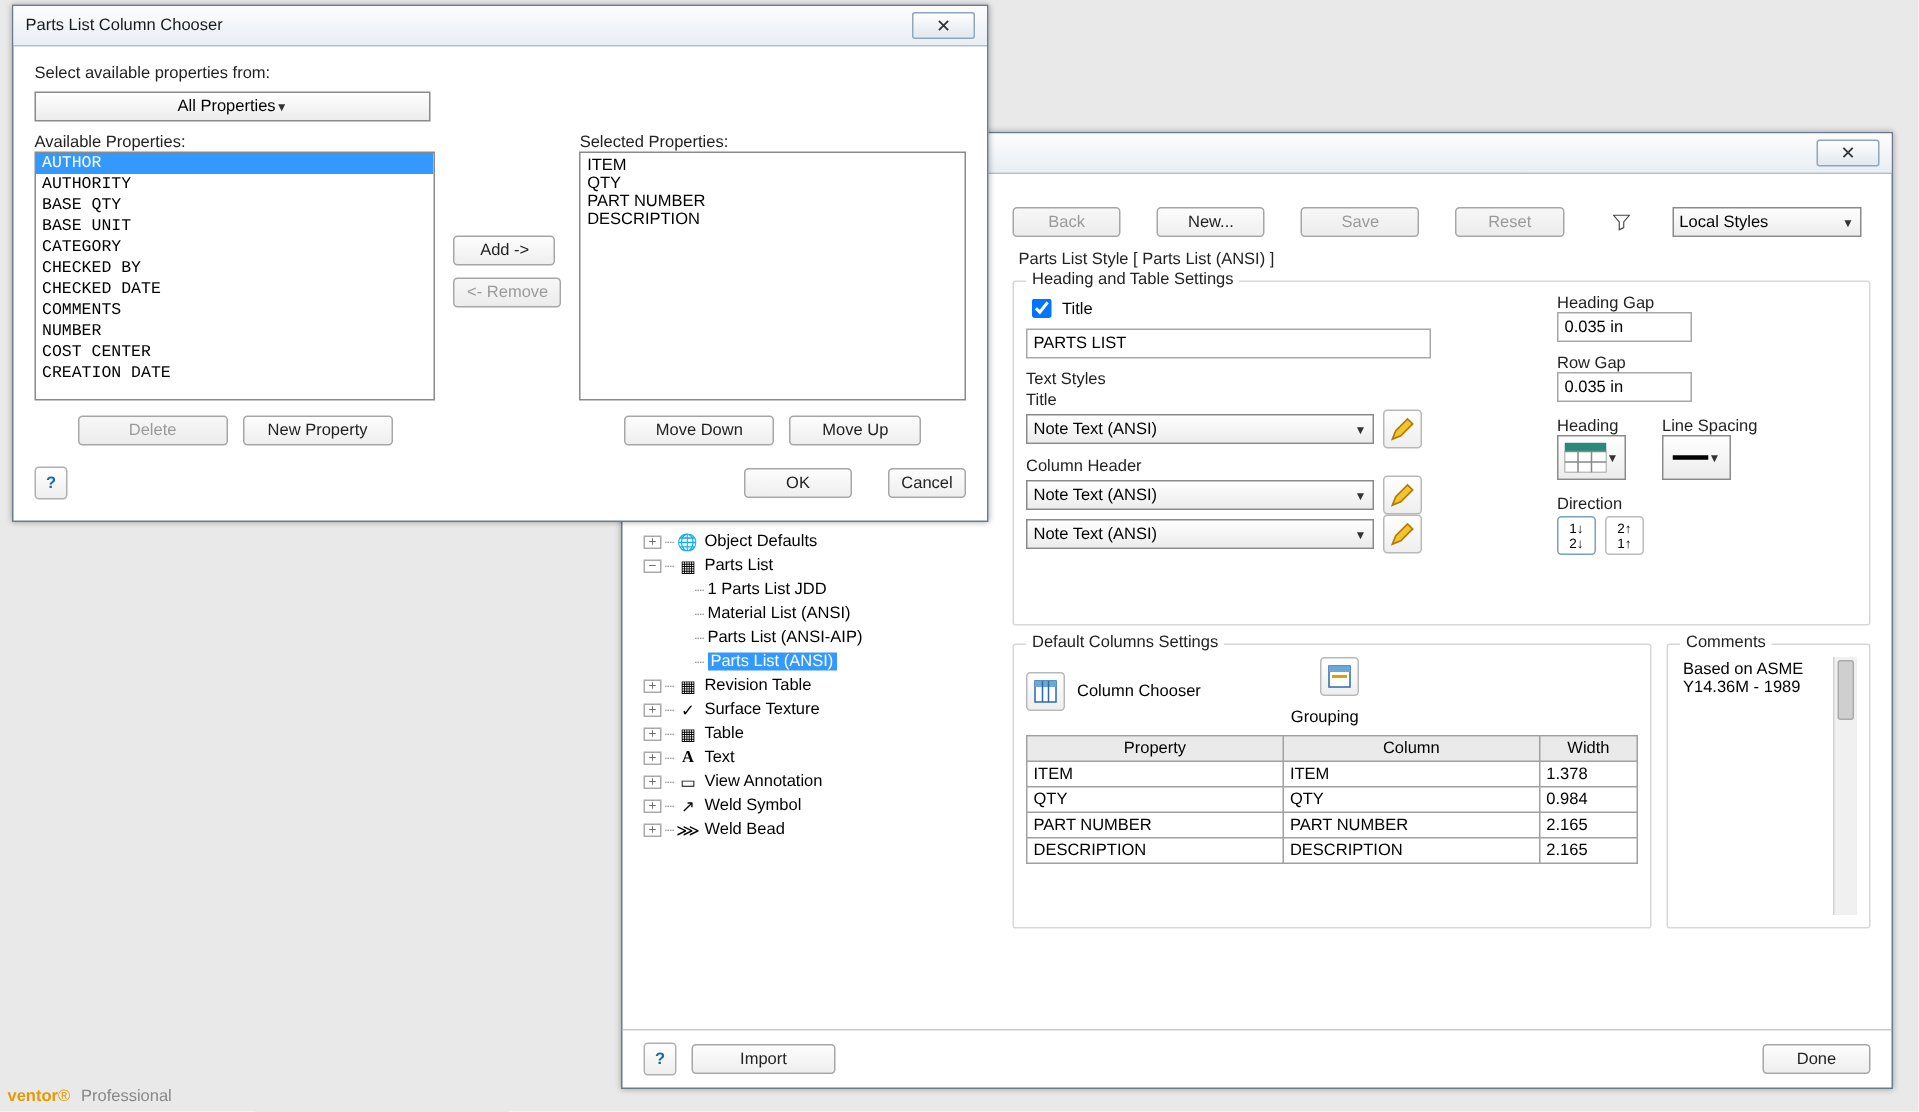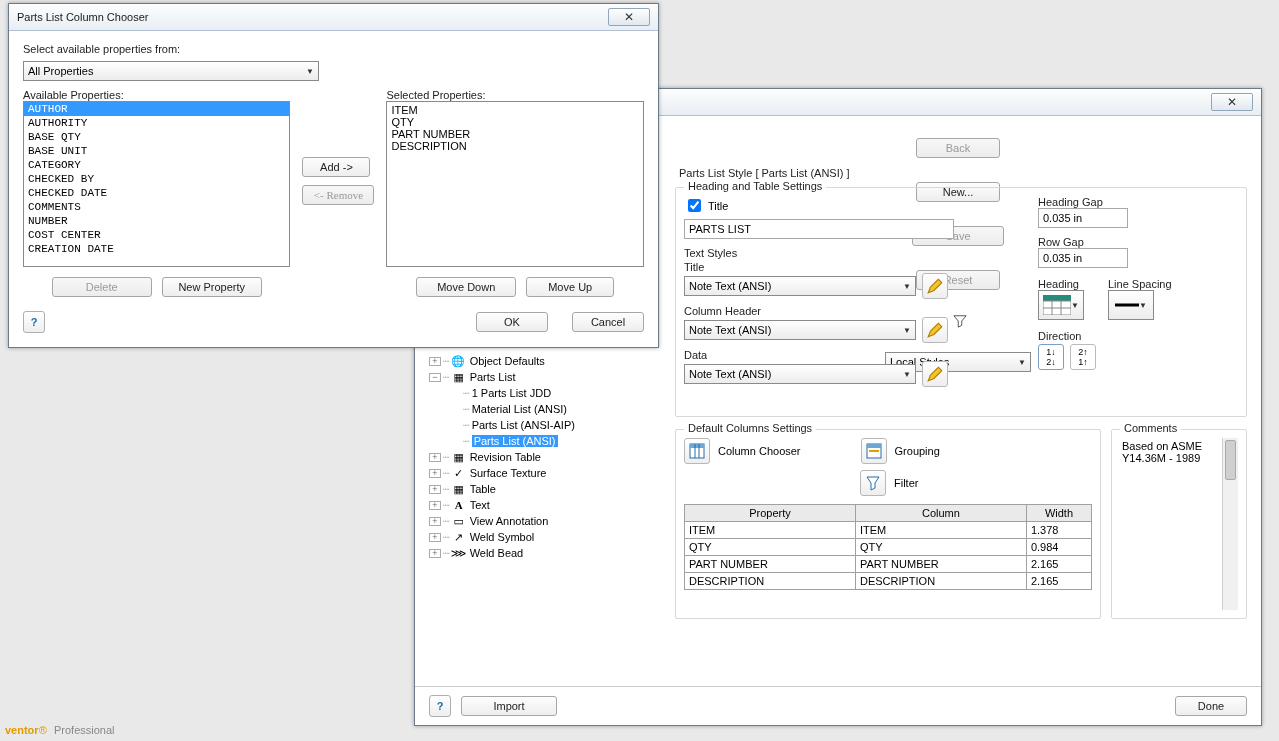--- a/index.html
+++ b/index.html
@@ -43,21 +43,21 @@
 <body>
 
 <div class="dialog" style="left:414px; top:88px; width:848px; height:638px;">
   <div class="titlebar">
     <span class="title">Only]</span>
     <div class="xbtn">
         <span>✕</span>
       </div>
   </div>
 
-  <div style="display:flex; gap:24px; padding:22px 20px 6px 260px; align-items:center;flex-direction:column;">
+  <div style="display:flex; gap:24px; padding:22px 20px 6px 260px; align-items:center;">
     <div class="btn disabled" style="width:84px;">Back</div>
     <div class="btn" style="width:84px;">New...</div>
     <div class="btn disabled" style="width:92px;">Save</div>
     <div class="btn disabled" style="width:84px;">Reset</div>
     <svg class="icon" style="margin-left:8px;" viewBox="0 0 16 16">
         <path d="M1 2h14l-5 6v5l-4 2v-7z" fill="none" stroke="#444"></path>
       </svg>
     <div class="combo" style="width:146px;">
       <span>Local Styles</span>
         <span class="arrow">▼</span>
@@ -168,21 +168,20 @@
             <div class="combo" style="width:232px;">
                 <span>Note Text (ANSI)</span>
                 <span class="arrow">▼</span>
               </div>
             <div class="toolbtn">
                 <svg class="pencil" viewBox="0 0 16 16">
                   <path d="M2 14l2-5 7-7 3 3-7 7-5 2z" fill="#f4c430" stroke="#b07d00"></path>
                 </svg>
               </div>
           </div>
-          <div class="label" style="margin-top:6px;">Data</div>
           <div style="display:flex;gap:6px;align-items:center;">
             <div class="combo" style="width:232px;">
                 <span>Note Text (ANSI)</span>
                 <span class="arrow">▼</span>
               </div>
             <div class="toolbtn">
                 <svg class="pencil" viewBox="0 0 16 16">
                   <path d="M2 14l2-5 7-7 3 3-7 7-5 2z" fill="#f4c430" stroke="#b07d00"></path>
                 </svg>
               </div>
@@ -239,38 +238,30 @@
             <div class="toolbtn">
                 <svg width="16" height="16">
                   <rect x="1" y="1" width="14" height="14" fill="#fff" stroke="#2a6aa8"></rect>
                   <rect x="1" y="1" width="14" height="4" fill="#6aa8d8"></rect>
                   <line x1="6" y1="1" x2="6" y2="15" stroke="#2a6aa8"></line>
                   <line x1="10" y1="1" x2="10" y2="15" stroke="#2a6aa8"></line>
                 </svg>
               </div>
             <span>Column Chooser</span>
           </div>
-          <div style="display:flex;align-items:center;gap:8px;">
+          <div style="display:flex;align-items:flex-end;gap:8px;flex-direction:column;">
             <div class="toolbtn">
                 <svg width="16" height="16">
                   <rect x="1" y="1" width="14" height="14" fill="#fff" stroke="#2a6aa8"></rect>
                   <rect x="1" y="1" width="14" height="4" fill="#6aa8d8"></rect>
                   <rect x="3" y="7" width="10" height="2" fill="#e0a000"></rect>
                 </svg>
               </div>
             <span>Grouping</span>
           </div>
-        </div>
-        <div style="display:flex;align-items:center;gap:8px;margin-left:176px;margin-bottom:8px;">
-          <div class="toolbtn">
-              <svg width="16" height="16">
-                <path d="M2 2h12l-4 6v5l-4 2v-7z" fill="#fff" stroke="#2a6aa8"></path>
-              </svg>
-            </div>
-          <span>Filter</span>
         </div>
         <table class="cols">
           <thead>
               <tr>
             <th style="width:42%;">Property</th>
             <th style="width:42%;">Column</th>
             <th>Width</th>
           </tr>
             </thead>
           <tbody id="cols-body">
@@ -321,21 +312,21 @@
 <div class="dialog" style="left:8px; top:3px; width:651px; height:345px;">
   <div class="titlebar">
     <span class="title">Parts List Column Chooser</span>
     <div class="xbtn">
         <span>✕</span>
       </div>
   </div>
 
   <div style="padding:12px 14px 8px 14px;">
     <div class="label">Select available properties from:</div>
-    <div class="combo" style="width:296px; margin-top:6px;">
+    <div class="combo" style="width:264px; margin-top:6px;justify-content:center;">
       <span>All Properties</span>
         <span class="arrow">▼</span>
     </div>
 
     <div style="display:flex; gap:12px; margin-top:8px;">
       <div style="width:270px;">
         <div class="label">Available Properties:</div>
         <div class="listbox" id="available-list" style="height:166px;">
             <div class="item sel">AUTHOR</div>
             <div class="item">AUTHORITY</div>
@@ -350,21 +341,21 @@
             <div class="item">CREATION DATE</div>
           </div>
         <div style="display:flex; gap:10px; margin-top:10px; justify-content:center;">
           <div class="btn disabled" style="width:100px;">Delete</div>
           <div class="btn" style="width:100px;">New Property</div>
         </div>
       </div>
 
       <div style="width:72px; display:flex; flex-direction:column; gap:8px; justify-content:flex-start; padding-top:68px;">
         <div class="btn" style="width:68px;">Add -&gt;</div>
-        <div class="btn disabled" style="width:72px;font-family:Liberation Serif, serif;">&lt;- Remove</div>
+        <div class="btn disabled" style="width:72px;">&lt;- Remove</div>
       </div>
 
       <div style="width:260px;">
         <div class="label">Selected Properties:</div>
         <div class="listbox2" id="selected-list" style="height:166px; padding:2px 4px;">
             <div>ITEM</div>
             <div>QTY</div>
             <div>PART NUMBER</div>
             <div>DESCRIPTION</div>
           </div>
@@ -374,21 +365,21 @@
         </div>
       </div>
     </div>
 
     <div style="display:flex; justify-content:space-between; align-items:center; margin-top:14px;">
       <div class="help-icon">
           <span style="color:#1a6aa8;font-weight:bold;">?</span>
         </div>
       <div style="display:flex; gap:24px;">
         <div class="btn" style="width:72px;">OK</div>
-        <div class="btn" style="width:72px;text-align:center;">Cancel</div>
+        <div class="btn" style="width:52px;text-align:center;">Cancel</div>
       </div>
     </div>
   </div>
 </div>
 
 <div class="brand">
   <span class="v">ventor</span><span style="color:#e59a00;">®</span>
   <span style="color:#888;">Professional</span>
 </div>
 

